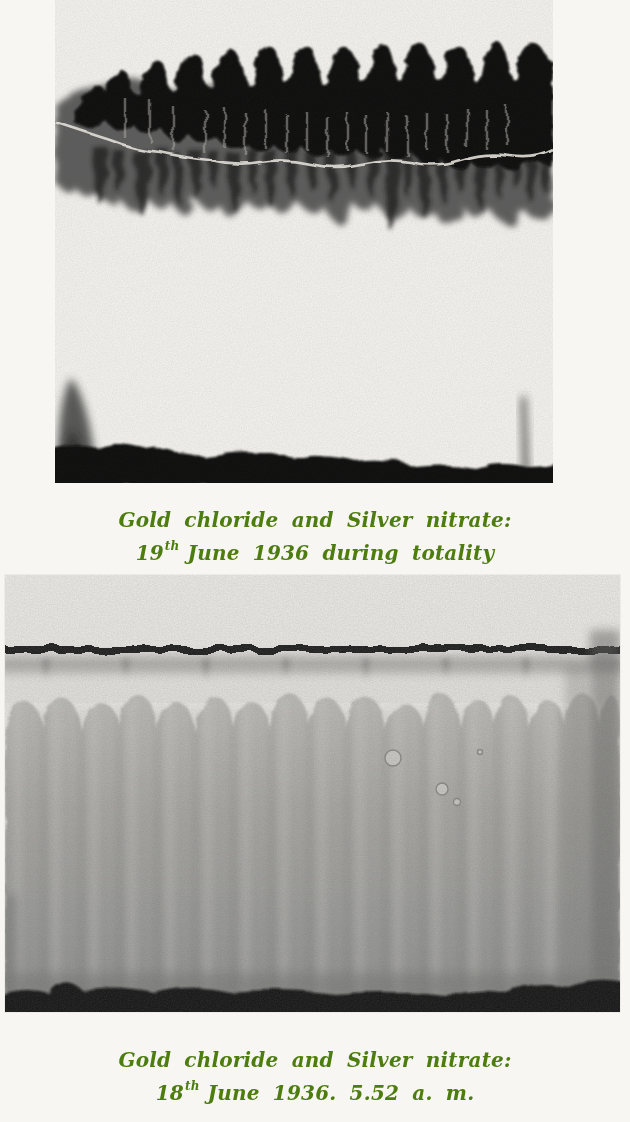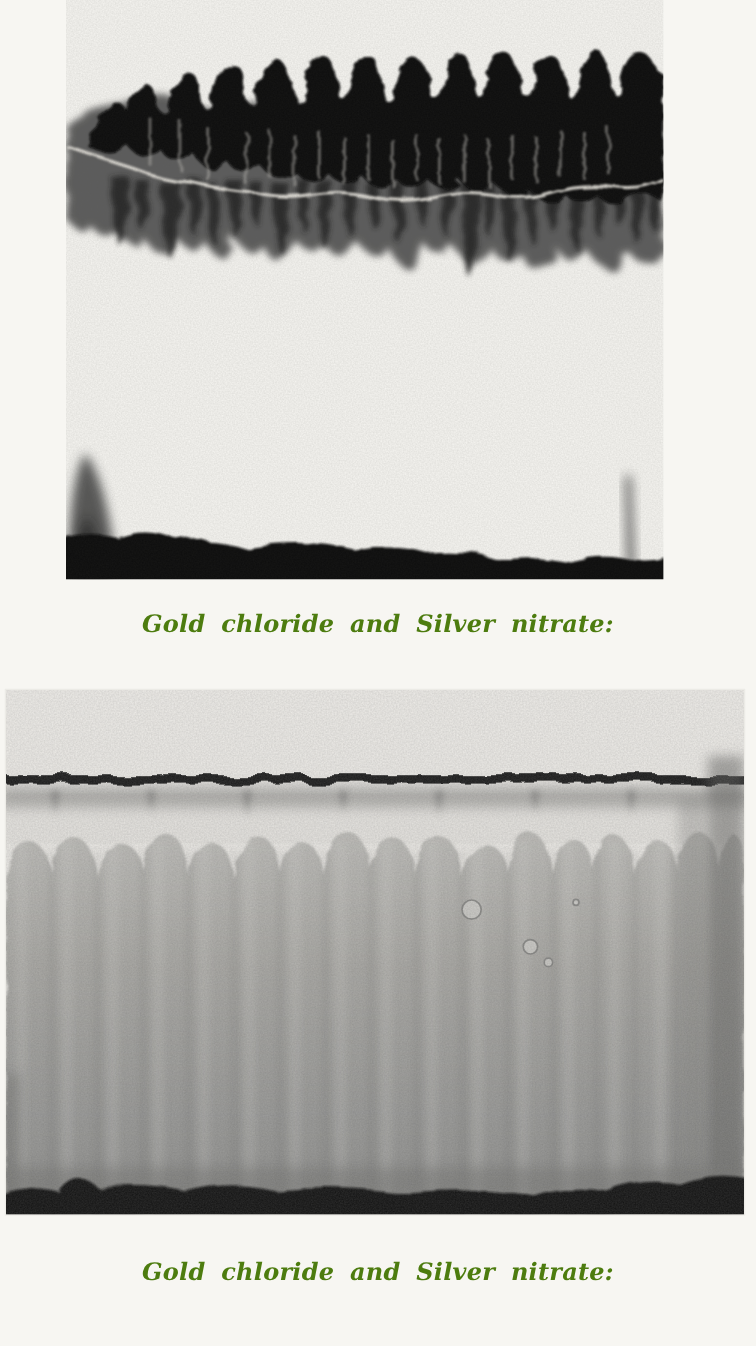--- a/index.html
+++ b/index.html
@@ -132,20 +132,21 @@
       <path fill="#2e2e2e" opacity="0.8" filter="url(#tSoft)" d="M468 482 L466 400 Q468 390 471 400 L474 482 Z"></path>
 
       <path fill="#0d0d0d" filter="url(#tRough)" d="M-4 487 L-4 452 Q20 444 45 450 Q70 440 95 452 Q120 446 150 456 Q200 448 240 458 Q270 452 300 460 Q330 456 360 466 Q390 462 420 468 Q450 460 475 468 Q488 470 502 466 L502 487 Z"></path>
 
       <rect width="498" height="483" filter="url(#tGrain)"></rect>
     </svg>
   </figure>
 
   <div class="caption caption-top">
     <div>Gold chloride and Silver nitrate:</div>
+    <div><span>19</span><sup class="ord">th</sup><span class="rest">June 1936 during totality</span></div>
   </div>
 
   <figure class="photo photo-bottom">
     <svg viewBox="0 0 615 437" preserveAspectRatio="none" xmlns="http://www.w3.org/2000/svg">
       <defs>
         <filter id="bRough" x="-20%" y="-20%" width="140%" height="140%">
           <feTurbulence type="fractalNoise" baseFrequency="0.02 0.05" numOctaves="3" seed="6" result="n"></feTurbulence>
           <feDisplacementMap in="SourceGraphic" in2="n" scale="7"></feDisplacementMap>
           <feGaussianBlur stdDeviation="1"></feGaussianBlur>
         </filter>
@@ -249,15 +250,16 @@
 
       <path fill="#101010" filter="url(#bRough)" d="M-4 441 L-4 421 Q20 412 45 419 Q60 399 78 416 Q110 410 150 418 Q185 408 225 417 Q275 412 330 419 Q385 414 440 421 Q470 411 500 417 Q530 405 562 411 Q590 401 619 407 L619 441 Z"></path>
 
       <rect width="615" height="437" filter="url(#bGrainD)"></rect>
       <rect width="615" height="437" filter="url(#bGrainW)"></rect>
     </svg>
   </figure>
 
   <div class="caption caption-bottom">
     <div>Gold chloride and Silver nitrate:</div>
+    <div><span>18</span><sup class="ord">th</sup><span class="rest">June 1936. 5.52 a. m.</span></div>
   </div>
 
 </div>
 
 </body></html>

